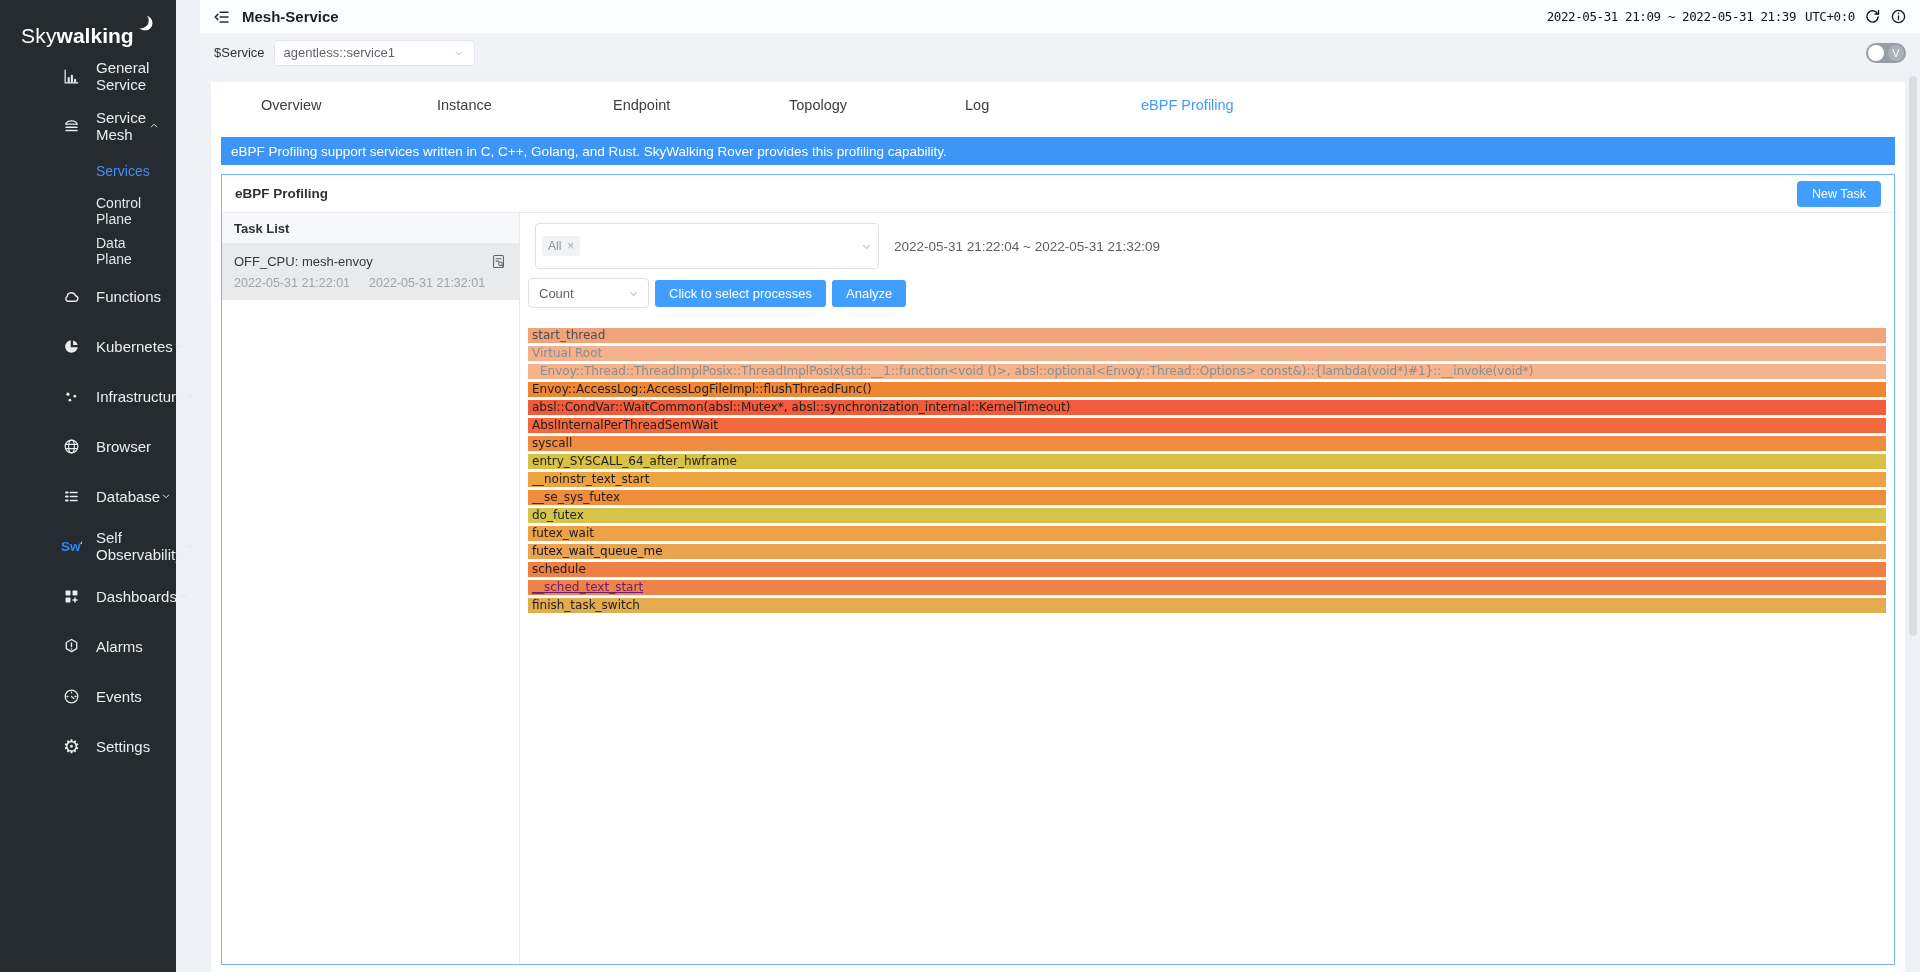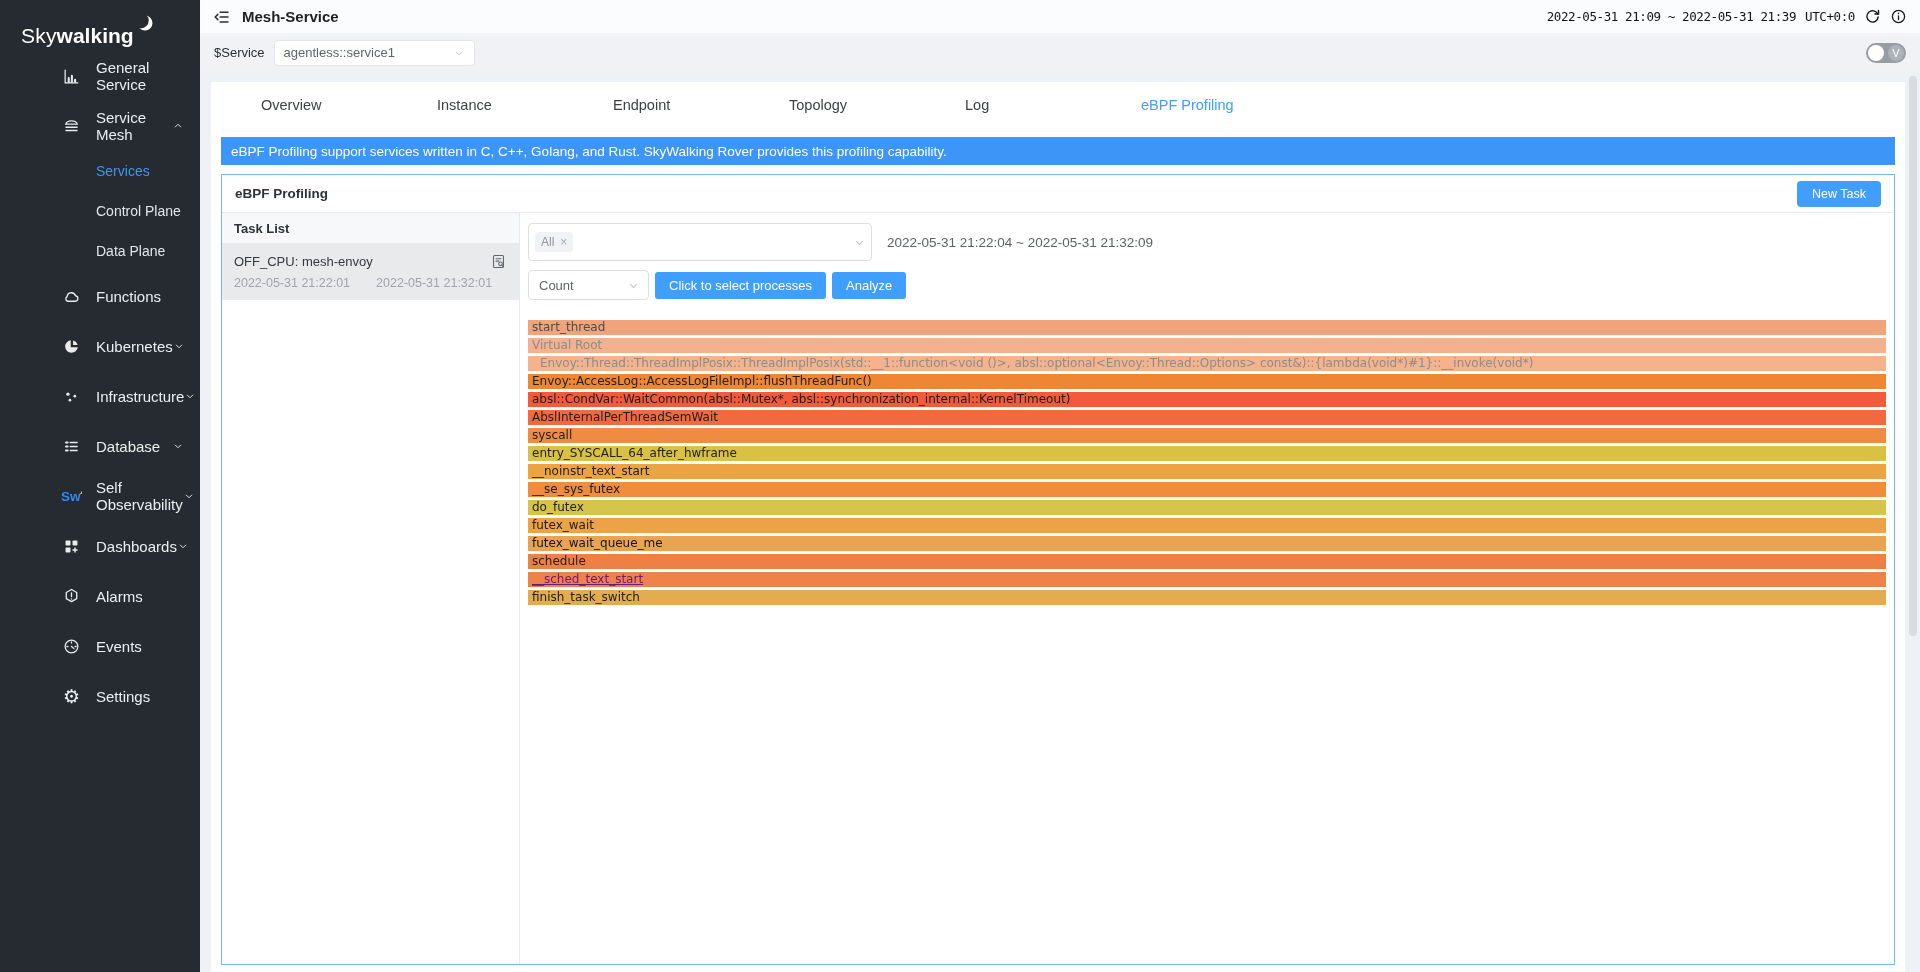--- a/index.html
+++ b/index.html
@@ -1,19 +1,19 @@
 <!DOCTYPE html>
 <html><head>
 <meta charset="utf-8">
 <style>
   * { margin:0; padding:0; box-sizing:border-box; }
   html,body { width:1920px; height:972px; overflow:hidden; font-family:"Liberation Sans",sans-serif; background:#eef1f5; }
 
   
-  .sidebar { position:fixed; left:0; top:0; width:200px; height:972px; background:#252b31; color:#eceef0; z-index:5; }
+  .sidebar { position:fixed; left:0; top:0; width:176px; height:972px; background:#252b31; color:#eceef0; z-index:5; }
   .logo { height:51px; padding:13px 0 0 21px; font-size:21px; color:#fff; white-space:nowrap; }
   .logo .lite { font-weight:500; letter-spacing:.2px; }
   .logo b { font-weight:700; }
   .logo svg { vertical-align:10px; margin-left:1px; }
   .nav-item { display:flex; align-items:center; height:50px; padding:0 16px 0 21px; font-size:15px; color:#eceef0; cursor:pointer;margin-left:40px; }
   .nav-item .nav-icon { width:21px; height:21px; margin-right:14px; display:flex; align-items:center; justify-content:center; flex:0 0 21px; }
   .nav-item.sub { height:40px; padding-left:56px; font-size:14px; color:#e3e5e8; }
   .nav-item.active { color:#4191f7; }
   .chev { margin-left:auto; display:flex; }
   .gear-glyph { font-size:19px; color:#eceef0; line-height:1; }
@@ -47,25 +47,25 @@
   .panel-header { height:38px; display:flex; align-items:center; padding:0 13px; border-bottom:1px solid #e8eaee; }
   .panel-title { font-size:13.5px; font-weight:700; color:#2e3136; }
   .new-task-btn { margin-left:auto; background:#409eff; color:#fff; font-size:12.5px; padding:6px 15px; border-radius:4px; border:none; cursor:pointer; }
 
   .panel-body { display:flex; align-items:stretch; min-height:751px; }
   .tasklist { width:298px; flex:0 0 298px; border-right:1px solid #e8eaee; }
   .tasklist-header { height:31px; background:#f6f8fa; border-bottom:1px solid #e8eaee; display:flex; align-items:center; padding:0 12px; font-size:13px; font-weight:700; color:#2e3136; }
   .task-item { background:#e9eaec; padding:9px 12px 10px; cursor:pointer; }
   .task-name-row { display:flex; align-items:center; font-size:13px; color:#34373c; }
   .task-log-icon { margin-left:auto; display:flex; cursor:pointer; }
-  .task-times { margin-top:6px; display:flex; gap:26px; font-size:12.5px; color:#a0a4aa; }
+  .task-times { margin-top:6px; display:flex; gap:19px; font-size:12.5px; color:#a0a4aa; }
 
   .analysis { flex:1; padding:10px 8px 0; min-width:0; }
   .an-row1 { display:flex; align-items:center; }
-  .multi-select { width:344px; height:38px; background:#fff; border:1px solid #dcdfe6; border-radius:4px; display:flex; align-items:center; padding:0 5px 0 6px; cursor:pointer; }
+  .multi-select { width:344px; height:46px; background:#fff; border:1px solid #dcdfe6; border-radius:4px; display:flex; align-items:center; padding:0 5px 0 6px; cursor:pointer;margin-left:7px; }
   .tag { background:#f0f2f5; color:#8f939a; font-size:12px; border-radius:3px; padding:3px 6px; display:flex; align-items:center; gap:6px; }
   .tag-x { color:#a9adb4; font-size:12px; cursor:pointer; line-height:1; }
   .ms-chev { margin-left:auto; display:flex; }
   .range-text { margin-left:15px; font-size:13.5px; color:#5d6166; }
   .an-row2 { margin-top:9px; display:flex; align-items:center; gap:6px; }
   .count-select { width:121px; height:30px; background:#fff; border:1px solid #dcdfe6; border-radius:4px; display:flex; align-items:center; padding:0 8px 0 10px; font-size:13px; color:#5f646b; cursor:pointer; }
   .btn-blue { background:#409eff; color:#fff; border:none; border-radius:3px; font-size:13px; padding:6px 14px; cursor:pointer; }
 
   .flame { margin-top:20px; }
   .flame-row { height:15px; line-height:15px; margin-bottom:3px; padding-left:4px; font-family:"DejaVu Sans",sans-serif; font-size:12px; white-space:nowrap; overflow:hidden; cursor:pointer; }
@@ -144,20 +144,30 @@
             <circle cx="16.2" cy="11.6" r="1.7"></circle>
             <circle cx="10" cy="16.6" r="1.7"></circle>
           </svg>
         </span>
       <span class="nav-label">Infrastructure</span>
       <span class="chev">
           <svg width="12" height="12" viewBox="0 0 24 24" fill="none" stroke="#dfe2e5" stroke-width="2">
             <path d="M6 9.5l6 6 6-6"></path>
           </svg>
         </span>
+    </div>
+    <div class="nav-item">
+      <span class="nav-icon">
+          <svg width="19" height="19" viewBox="0 0 24 24" fill="none" stroke="#e9ebed" stroke-width="1.5">
+            <circle cx="12" cy="12" r="8"></circle>
+            <ellipse cx="12" cy="12" rx="3.6" ry="8"></ellipse>
+            <path d="M4.6 9.3h14.8M4.6 14.7h14.8"></path>
+          </svg>
+        </span>
+      <span class="nav-label">Browser</span>
     </div>
     <div class="nav-item">
       <span class="nav-icon">
           <svg width="19" height="19" viewBox="0 0 24 24" fill="none" stroke="#e9ebed" stroke-linecap="round">
             <path d="M5 7h2.2M5 12h2.2M5 17h2.2" stroke-width="2.4"></path>
             <path d="M10.5 7H19M10.5 12H19M10.5 17H19" stroke-width="2"></path>
           </svg>
         </span>
       <span class="nav-label">Database</span>
       <span class="chev">

